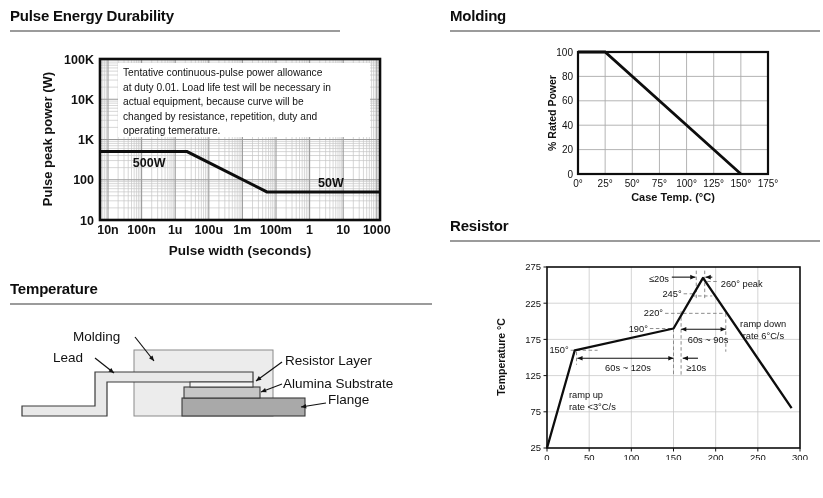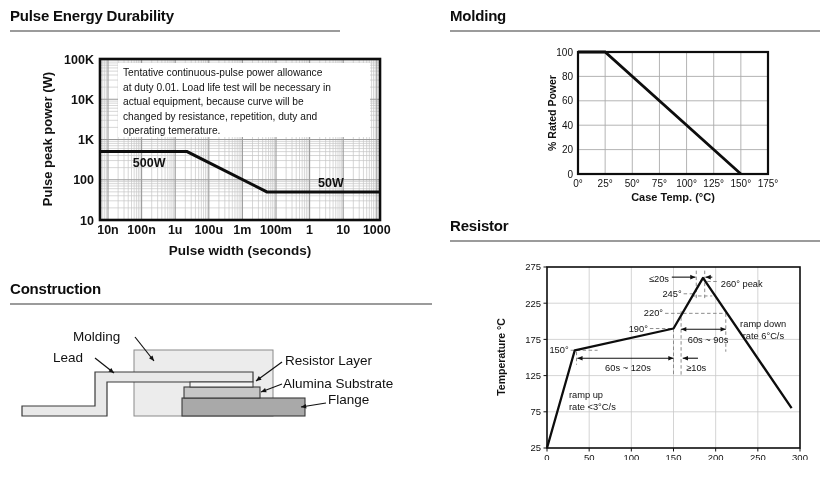--- a/index.html
+++ b/index.html
@@ -14,21 +14,21 @@
 <body>
 
 <div id="page">
 
   <div class="sec-title" style="left:10px;top:7px">Pulse Energy Durability</div>
   <div class="rule" style="left:10px;top:30px;width:330px"></div>
 
   <div class="sec-title" style="left:450px;top:7px">Molding</div>
   <div class="rule" style="left:450px;top:30px;width:370px"></div>
 
-  <div class="sec-title" style="left:10px;top:280px">Construction</div>
+  <div class="sec-title" style="left:10px;top:280px">Temperature</div>
   <div class="rule" style="left:10px;top:303px;width:422px"></div>
 
   <div class="sec-title" style="left:450px;top:217px">Resistor</div>
   <div class="rule" style="left:450px;top:240px;width:370px"></div>
 
   <svg id="pulse-svg" style="left:30px;top:38px" width="370" height="228">
       <g>
         <g>
           <line x1="72.792" y1="21" x2="72.792" y2="182" stroke="#c6c6c6" stroke-width="0.7"></line>
           <line x1="74.74080000000001" y1="21" x2="74.74080000000001" y2="182" stroke="#c6c6c6" stroke-width="0.7"></line>

